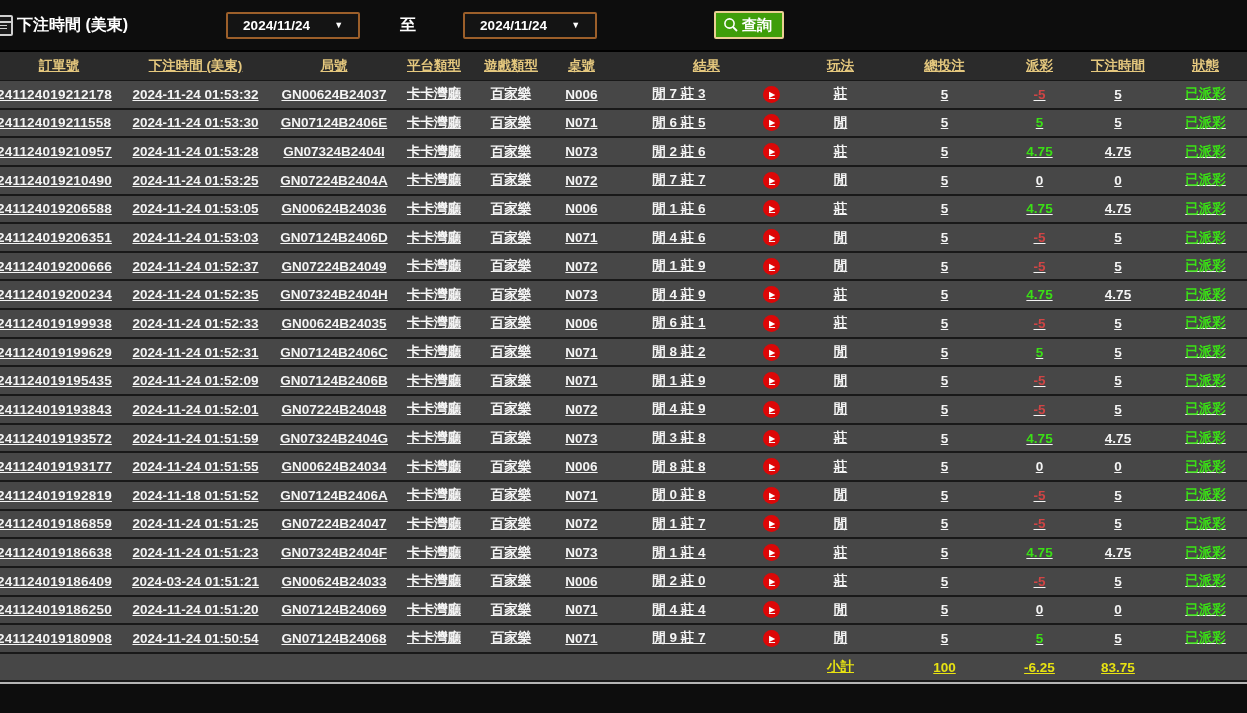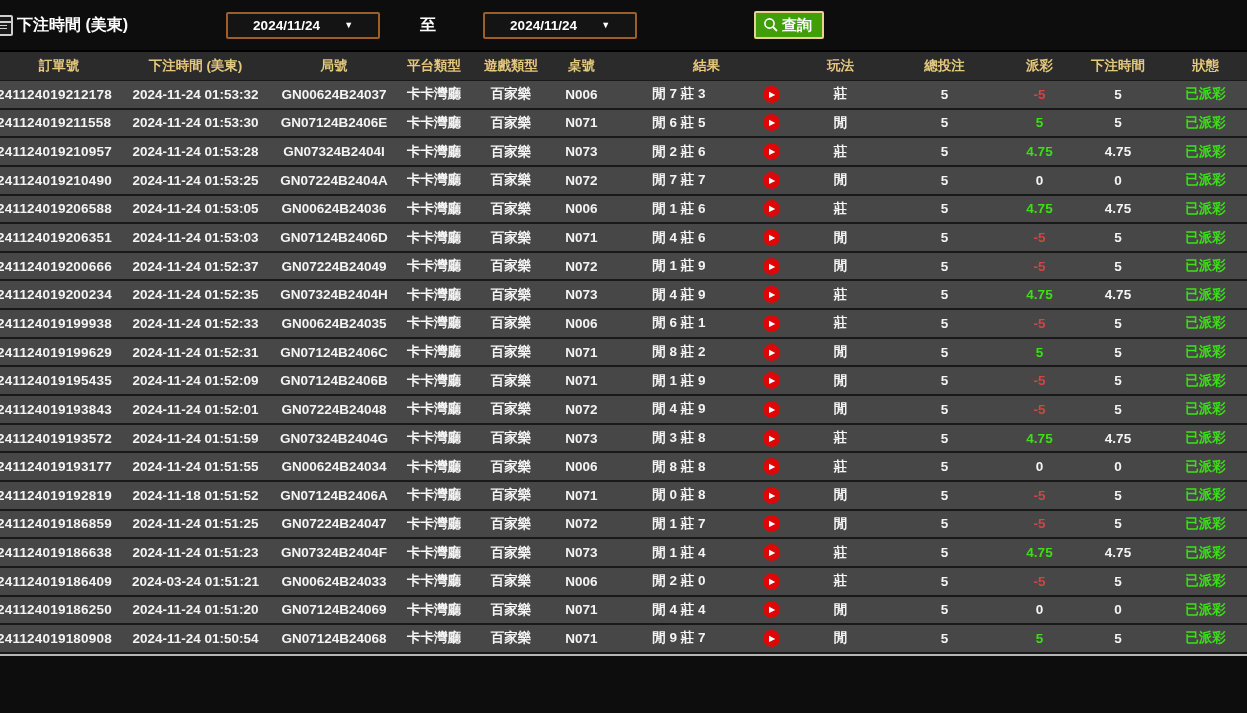--- a/index.html
+++ b/index.html
@@ -18,21 +18,21 @@
   }
   .cal-icon{
     width:15px;height:17px;margin-left:-6px;margin-right:4px;flex:0 0 auto;
     border:2px solid #cfcfcf;border-radius:2px;position:relative;background:#1a1a1a;
   }
   .cal-icon:before{content:"";position:absolute;left:0;right:0;top:4px;height:2px;background:#cfcfcf;}
   .cal-icon:after{content:"";position:absolute;left:3px;top:8px;width:8px;height:5px;
     background:linear-gradient(#cfcfcf 1px,transparent 1px) 0 0/4px 3px;}
   .toolbar-label{font-size:16px;font-weight:bold;color:#fff;}
   .date-select{
-    margin-left:98px;width:100px;height:23px;padding:0 25px;
+    margin-left:98px;width:100px;height:23px;padding:0 15px;
     background:#141414;border:2px solid var(--date-border,#9c5f2a);border-radius:2px;
     display:flex;align-items:center;justify-content:space-between;
     color:#fff;font-size:13.5px;font-weight:bold;cursor:pointer;
   }
   .date-select.second{margin-left:47px;}
   .date-caret{font-size:9px;color:#fff;margin-left:6px;}
   .to-label{margin-left:40px;font-size:16px;font-weight:bold;}
   .search-btn{
     margin-left:117px;height:28px;padding:0 10px 0 7px;
     background:var(--button-green,#3f9e0a);
@@ -41,20 +41,21 @@
     display:flex;align-items:center;gap:3px;cursor:pointer;
     font-family:inherit;
     justify-content:flex-end;
   }
 
   
   .grid{
     display:grid;
     grid-template-columns:118px 155px 122px 78px 76px 65px 130px 55px 83px 125px 65px 92px 83px;
     align-items:center;
+    text-decoration:underline;
   }
   .header-row{
     height:28px;background:#2b2b2b;border-top:2px solid #000;border-bottom:1px solid #191919;
     color:var(--header-text,#e5c87e);font-size:13.5px;font-weight:bold;
   }
   .header-row .hcell{text-align:center;}
   .hcell.span2{grid-column:span 2;}
   .data-row{
     height:28.65px;box-sizing:border-box;background:#474747;
     border-bottom:2px solid #191919;
@@ -478,16 +479,24 @@
         <span class="play-icon">▶</span>
       </span>
       <span class="cell">閒</span>
       <span class="cell">5</span>
       <span class="cell payout pos">5</span>
       <span class="cell">5</span>
       <span class="cell status">已派彩</span>
     </div>
   </div>
 
+  <div class="grid total-row">
+    <span class="cell" style="grid-column:span 8"></span>
+    <span class="cell">小計</span>
+    <span class="cell">100</span>
+    <span class="cell">-6.25</span>
+    <span class="cell">83.75</span>
+    <span class="cell"></span>
+  </div>
 
 
   <div class="bottom-line"></div>
 </div>
 
 </body></html>

